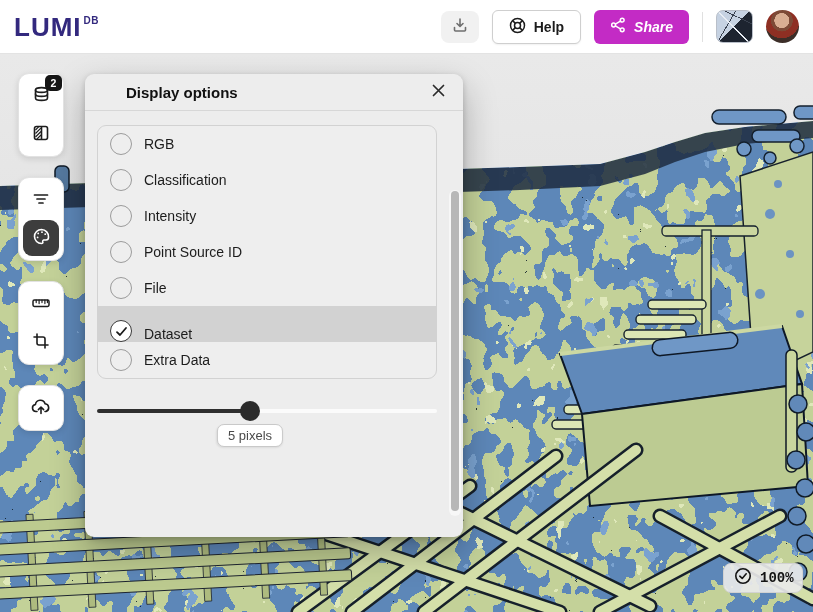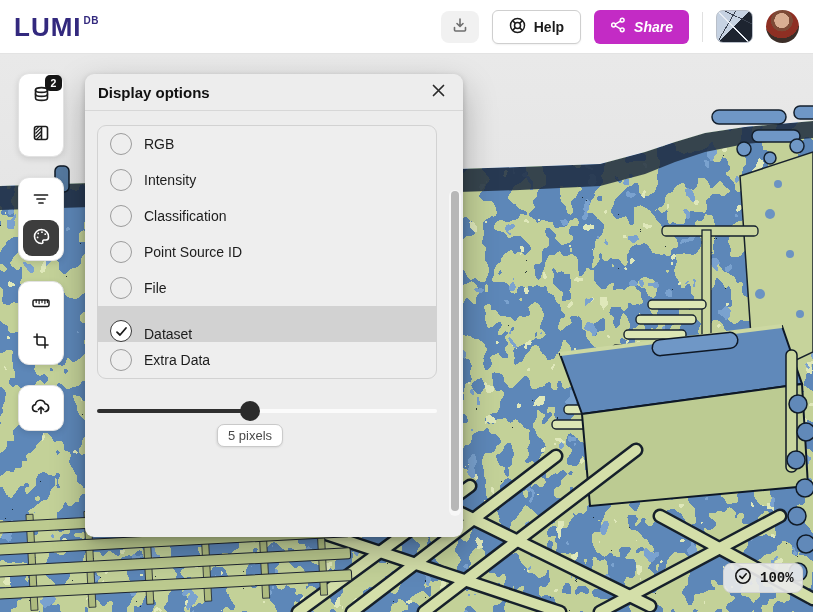--- a/index.html
+++ b/index.html
@@ -44,21 +44,21 @@
   .badge { position:absolute; top:-3px; right:-3px; min-width:17px; height:16px; background:#151515;
     color:#fff; font-size:10.5px; font-weight:700; border-radius:5px; display:flex; align-items:center;
     justify-content:center; padding:0 3px; }
 
   
   .panel { position:absolute; left:85px; top:74px; width:378px; height:463px; background:#ededed;
     border-radius:9px; box-shadow:0 14px 34px rgba(0,0,0,.28), 0 2px 6px rgba(0,0,0,.18);
     z-index:20; overflow:hidden; }
   .panel-header { height:37px; display:flex; align-items:center; justify-content:space-between;
     padding:0 13px; border-bottom:1px solid #d7d7d7; }
-  .panel-title { font-size:15px; font-weight:700; color:#111; }
+  .panel-title { font-size:15px; font-weight:700; color:#111;margin-left:28px; }
   .close-btn { width:24px; height:24px; border:none; background:transparent; cursor:pointer;
     display:flex; align-items:center; justify-content:center; color:#2a2a2a; }
   .panel-body { position:relative; padding:14px 26px 0 12px; }
   .section-heading { font-size:15px; font-weight:700; color:#111; margin:6px 0 12px 0; }
   .options-card { border:1px solid #d2d2d2; border-radius:9px; overflow:hidden; background:#eeeeee; }
   .opt-row { height:36px; display:flex; align-items:center; gap:12px; padding:0 12px; cursor:pointer; }
   .opt-row.selected { background:#d2d2d2;align-items:flex-end; }
   .radio { width:22px; height:22px; border-radius:50%; border:1.5px solid #9b9b9b; background:transparent;
     flex:0 0 auto; display:flex; align-items:center; justify-content:center; }
   .opt-row.selected .radio { background:#fff; border-color:#3a3a3a; }
@@ -362,25 +362,25 @@
 
   <div class="panel-body">
 
     <div class="options-card">
       <div class="opt-row">
         <span class="radio"></span>
         <span class="opt-label">RGB</span>
       </div>
       <div class="opt-row">
         <span class="radio"></span>
+        <span class="opt-label">Classification</span>
+      </div>
+      <div class="opt-row">
+        <span class="radio"></span>
         <span class="opt-label">Intensity</span>
-      </div>
-      <div class="opt-row">
-        <span class="radio"></span>
-        <span class="opt-label">Classification</span>
       </div>
       <div class="opt-row">
         <span class="radio"></span>
         <span class="opt-label">Point Source ID</span>
       </div>
       <div class="opt-row">
         <span class="radio"></span>
         <span class="opt-label">File</span>
       </div>
       <div class="opt-row selected">

